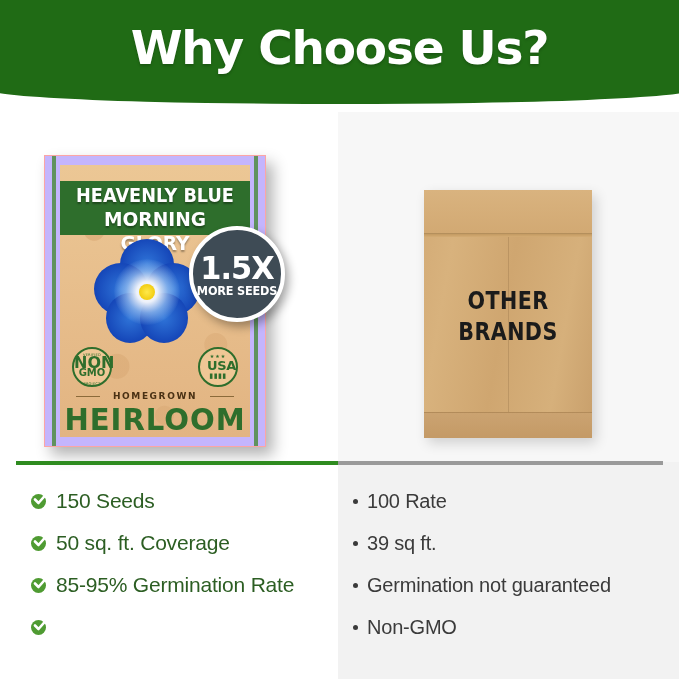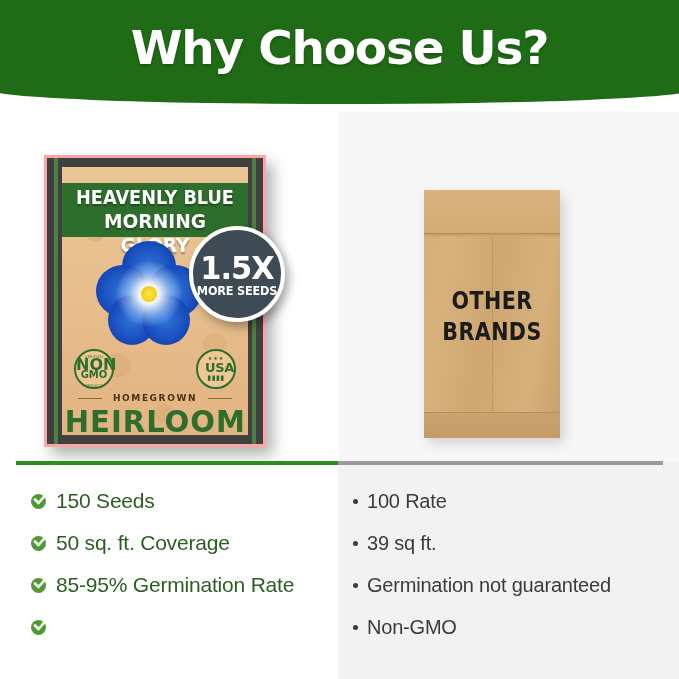--- a/index.html
+++ b/index.html
@@ -49,22 +49,22 @@
     text-shadow: 0 2px 3px rgba(0,0,0,0.20);
   }
 
   
   .packet-wrap {
     position: absolute; left: 44px; top: 155px;
     width: 222px; height: 292px;
   }
   .packet {
     position: absolute; inset: 0;
-    background: #404040;
-    border: 3px solid #fca5a5;
+    background: #c4b5fd;
+    border: 1px solid #fca5a5;
     box-shadow: 7px 8px 14px rgba(0,0,0,0.30);
     overflow: hidden;
   }
   
   .rail { position: absolute; top: 0; bottom: 0; width: 4px; background: #4f8c42; opacity: .85; }
   .rail.l { left: 7px; }
   .rail.r { right: 7px; }
 
   .packet-inner {
     position: absolute; left: 15px; top: 9px; right: 15px; bottom: 9px;
@@ -180,21 +180,21 @@
     transform: scaleX(.95);
   }
   .badge .bsub {
     display:block; font-size: 12px; font-weight: bold; line-height: 13px;
     letter-spacing: -.2px; transform: scaleX(.94);
   }
 
   
   .envelope {
     position: absolute; left: 424px; top: 190px;
-    width: 136px; height: 248px;
+    width: 168px; height: 248px;
     background: linear-gradient(100deg, #d3ab76 0%, #d8b27d 18%, #cfa670 48%, #d6b07b 78%, #c89f6b 100%);
     box-shadow: 4px 5px 12px rgba(0,0,0,.16);
   }
   .env-flap {
     position: absolute; left: 0; top: 0; width: 100%; height: 44px;
     background: linear-gradient(#d9b37f, #d2a973);
     border-bottom: 1px solid #b48f5c;
   }
   .env-flap-edge {
     position: absolute; left: 0; top: 44px; width: 100%; height: 3px;

